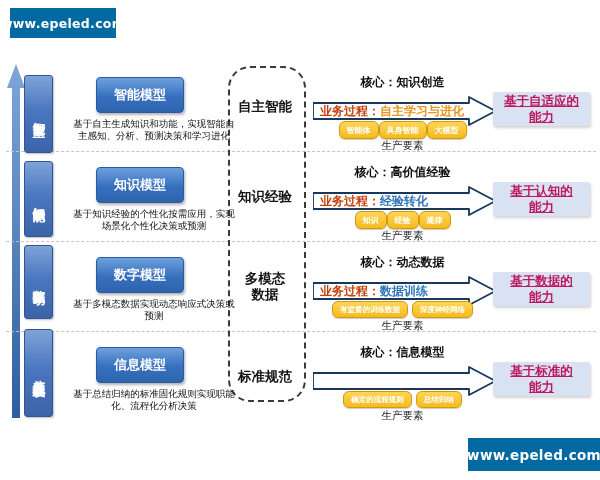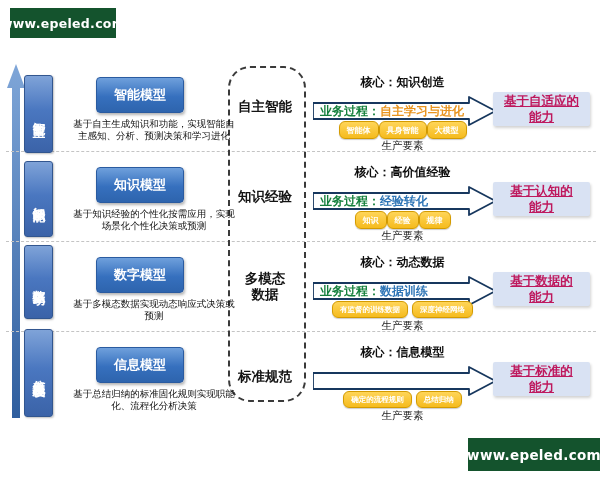--- a/index.html
+++ b/index.html
@@ -1,20 +1,20 @@
 <!DOCTYPE html>
 <html><head>
 <meta charset="utf-8">
 <style>
   html,body{margin:0;padding:0;background:#fff;}
   .screen{position:relative;width:600px;height:480px;background:#ffffff;overflow:hidden;
           font-family:"DejaVu Sans","Liberation Sans",sans-serif;}
 
   
-  .wm{position:absolute;background:#14532d;color:#fff;display:flex;align-items:center;
+  .wm{position:absolute;background:#0369a1;color:#fff;display:flex;align-items:center;
       justify-content:center;font-weight:600;letter-spacing:.3px;}
   .wm-top{left:10px;top:8px;width:106px;height:30px;font-size:12.5px;}
   .wm-bottom{left:468px;top:438px;width:132px;height:33px;font-size:13.5px;}
 
   
   .up-arrow{position:absolute;left:6px;top:64px;}
 
   
   .sep{position:absolute;left:6px;right:4px;border-top:1px dashed #c4c4c4;height:0;}
 
@@ -44,21 +44,21 @@
            display:flex;align-items:center;justify-content:center;text-align:center;
            font-weight:bold;font-size:13.5px;color:#141414;white-space:pre-line;line-height:1.15;}
 
   .core{position:absolute;left:315px;top:9px;width:175px;text-align:center;
         font-weight:bold;font-size:12px;color:#0d0d0d;}
 
   .banner{position:absolute;left:313px;top:31px;width:184px;height:30px;}
   .banner svg{position:absolute;left:0;top:0;}
   .banner-text{position:absolute;left:7px;top:50%;transform:translateY(-50%);
                font-weight:bold;font-size:12px;white-space:nowrap;}
-  .banner-text .bp{color:#15803d;}
+  .banner-text .bp{color:#c2410c;}
   .banner-text .bv{color:#2E75B6;}
   .banner-text .bv.orange{color:#E8941F;}
 
   .tags{position:absolute;left:315px;top:56px;width:175px;display:flex;
         justify-content:center;}
   .tag{background:linear-gradient(180deg,#FFD558,#F5BB1E);border:1.5px solid #D49B00;
        border-radius:6px;color:#fff;font-weight:bold;font-size:8px;
        padding:2.5px 7px;white-space:nowrap;box-shadow:0 1px 1px rgba(0,0,0,.2);}
   .tags.sm{gap:4px;}
   .tags.sm .tag{font-size:7.5px;}

